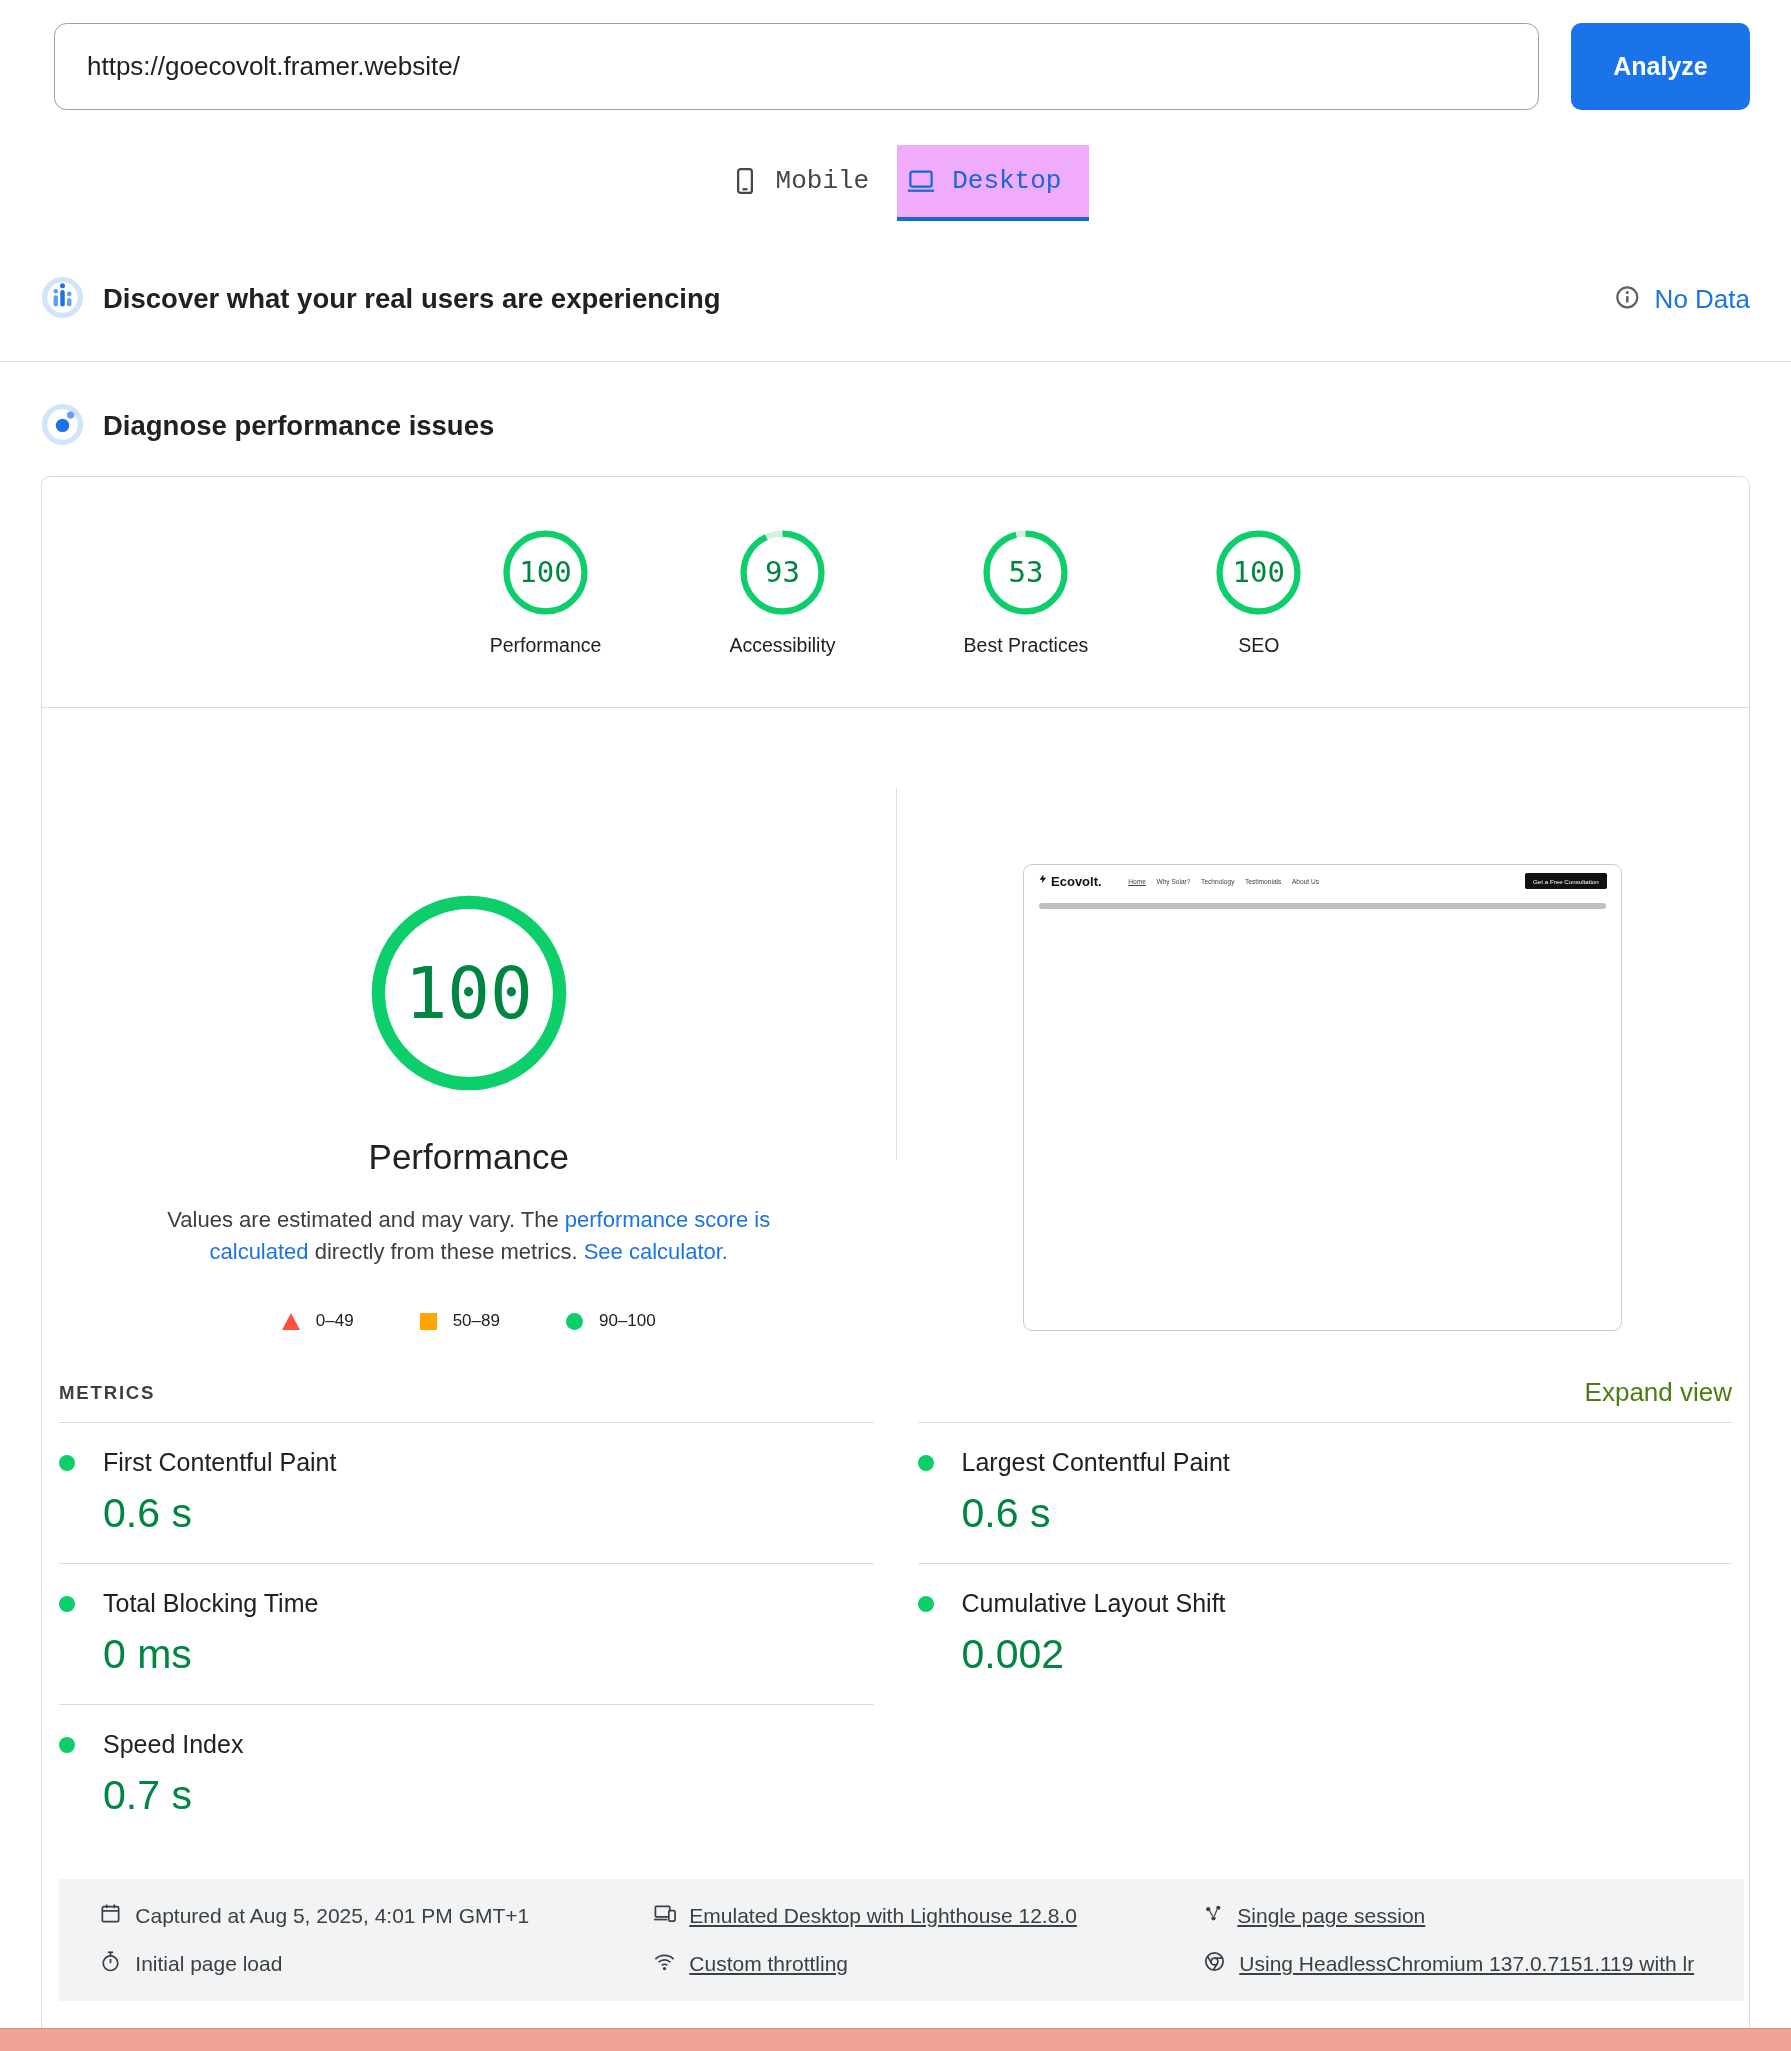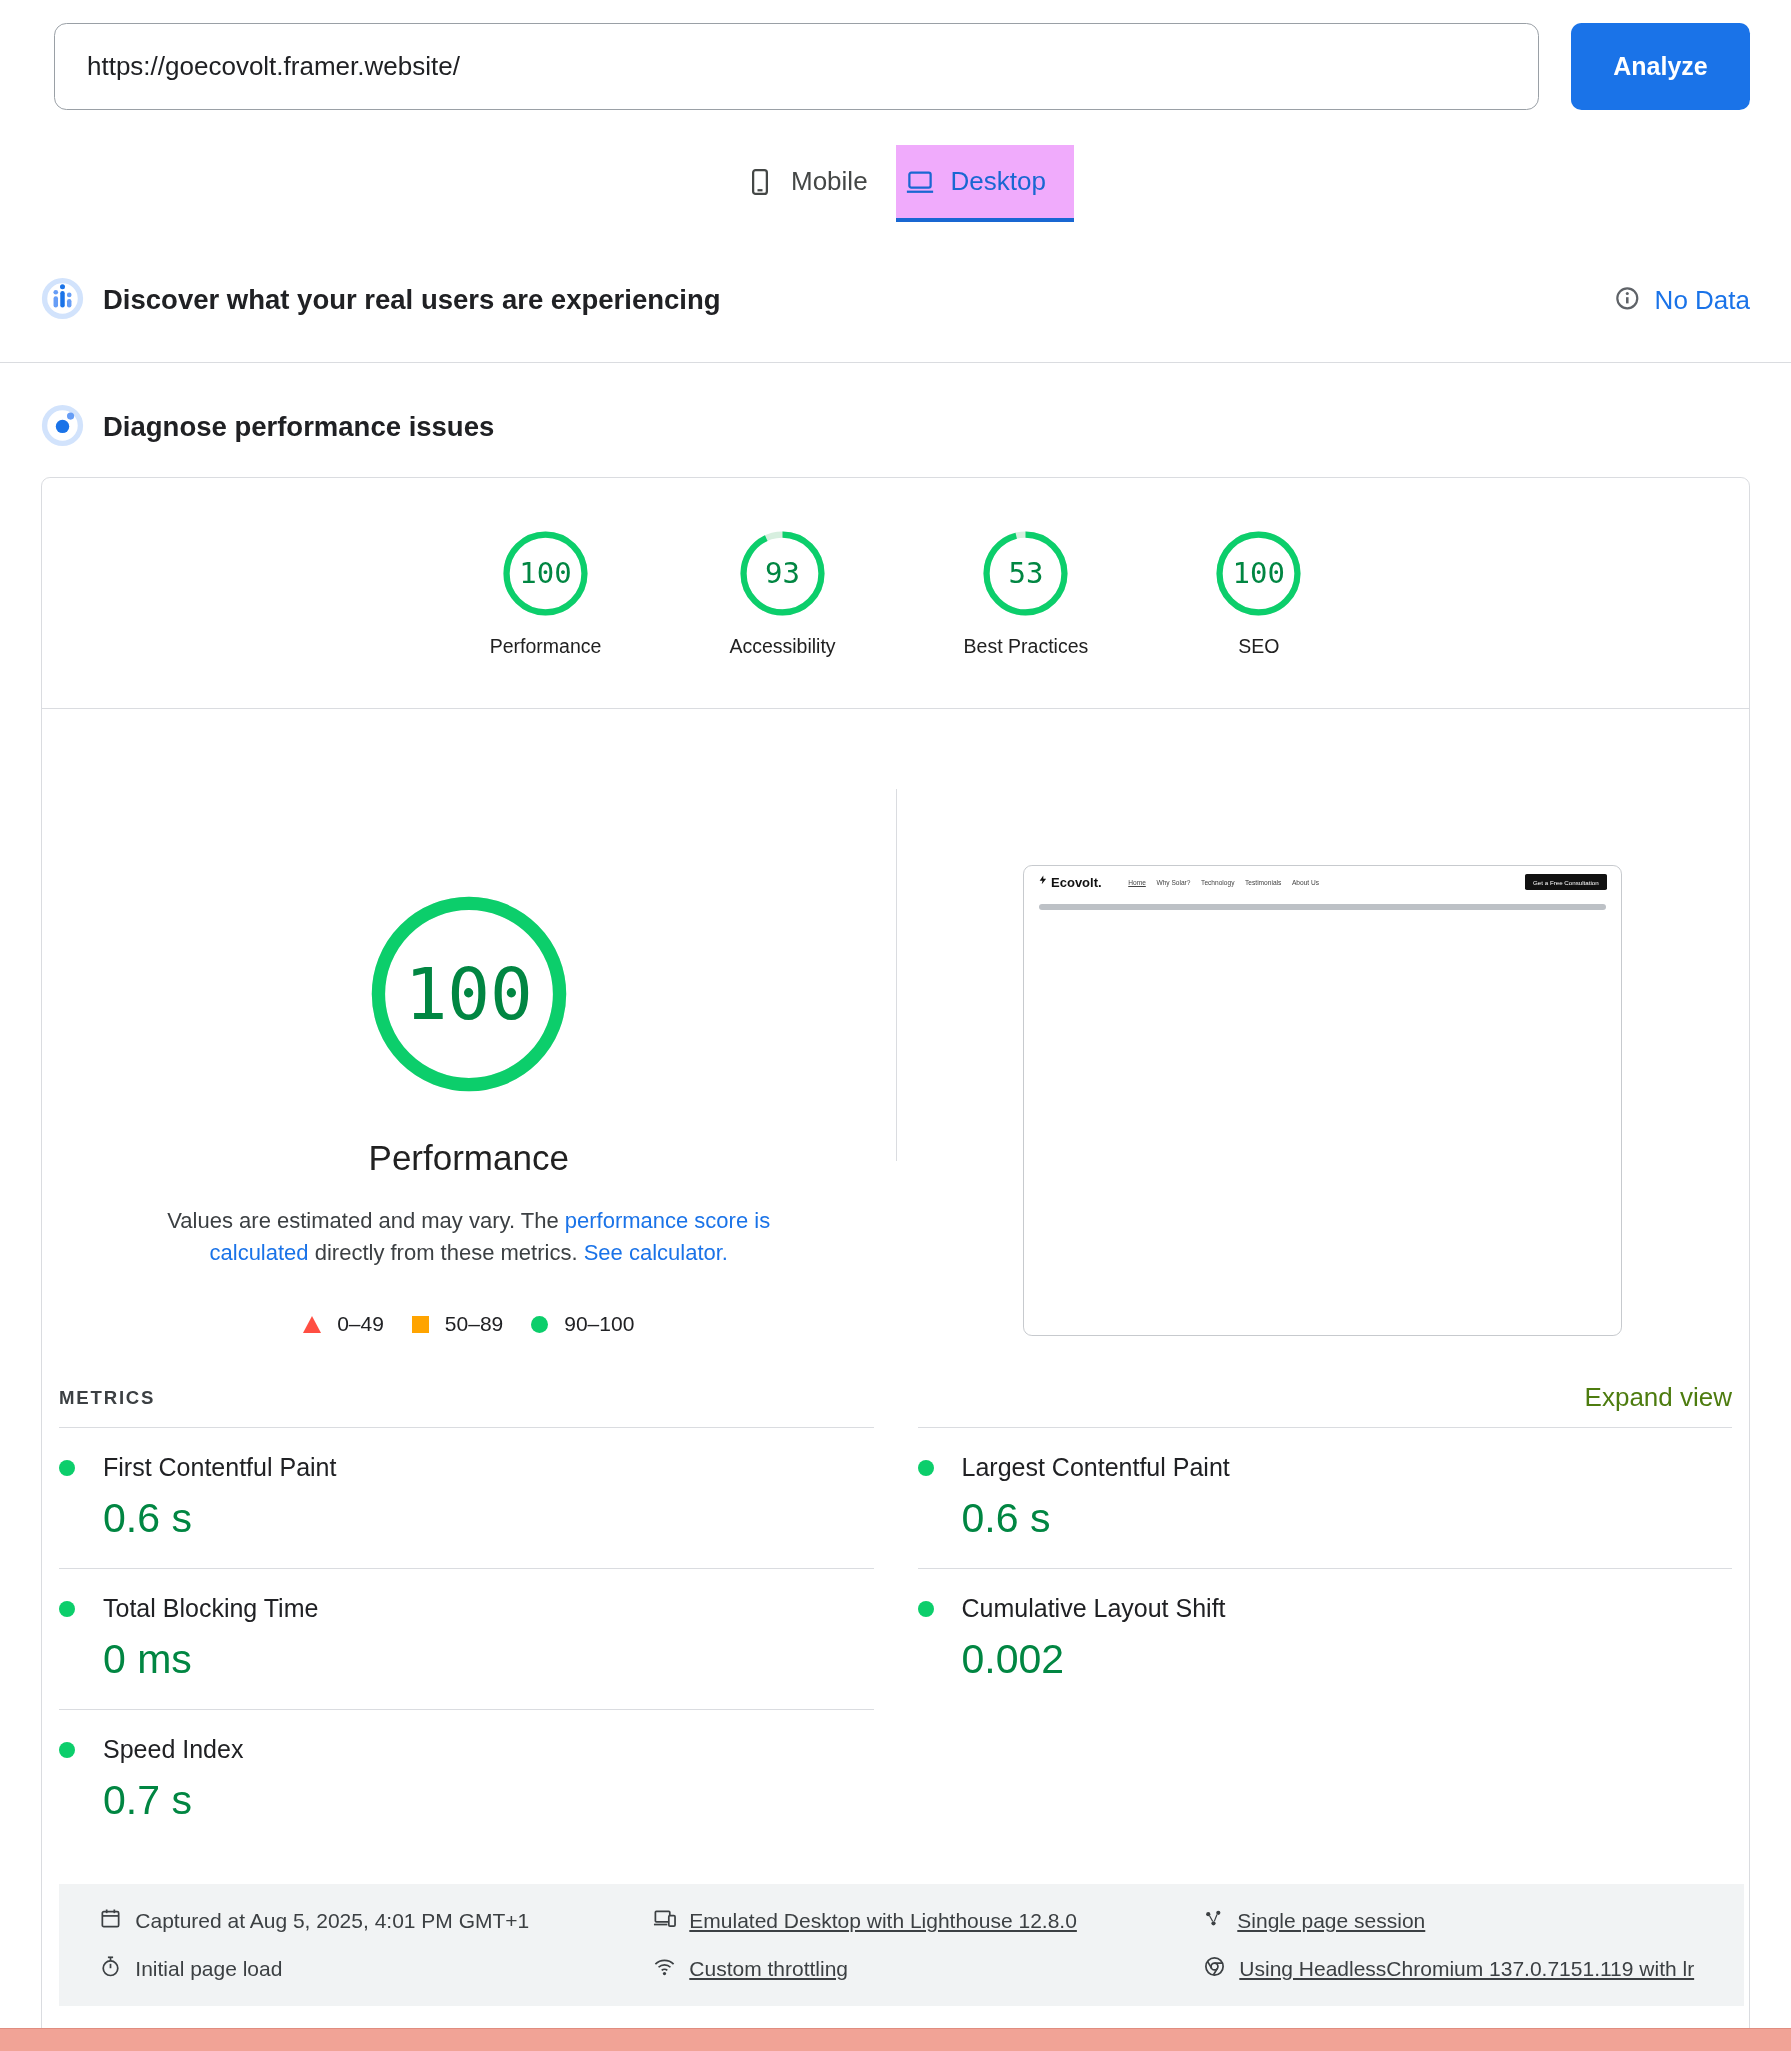--- a/index.html
+++ b/index.html
@@ -10,21 +10,21 @@
   
   .top-row { display:flex; gap:32px; padding:23px 41px 0 54px; align-items:stretch; }
   .url-input { flex:1; height:87px; border:0.9px solid #9aa0a6; border-radius:12.4px; font-family:inherit;
                font-size:26px; color:#202124; padding:0 32px; outline:none; background:#fff; }
   .analyze-btn { width:179px; height:87px; background:#1a73e8; color:#fff; border:none; border-radius:10.6px;
                  font-family:inherit; font-size:25px; font-weight:bold; cursor:pointer; }
 
   
   .tabs { display:flex; justify-content:center; margin-top:35px; }
   .tab { display:flex; align-items:center; gap:16px; padding:21px 28px; font-size:26px; color:#444746;
-         cursor:pointer; border-bottom:4.4px solid transparent; }
+         cursor:pointer; border-bottom:4.4px solid transparent;font-family:Liberation Mono, monospace; }
   .tab svg { display:block; }
   .tab.active { background:#f0abfc; color:#1967d2; border-bottom:4.4px solid #1967d2;padding-left:9px; }
 
   
   .section-row { display:flex; align-items:center; gap:19px; padding:0 41px; margin-top:55px; }
   .section-row h2 { font-size:27.5px; font-weight:600; color:#202124; flex:1; }
   .no-data { display:flex; align-items:center; gap:14px; }
   .no-data a { font-size:26px; color:#1a73e8; text-decoration:none; cursor:pointer; }
   .rule { border:none; border-top:0.9px solid #dadce0; margin:39px 0 0 0; }
   .section-row.lab { margin-top:41px; }
@@ -50,21 +50,21 @@
   .gauge-col { display:flex; flex-direction:column; align-items:center; padding-top:182px; }
   .big-ring { position:relative; width:206px; height:206px; }
   .big-ring svg { width:206px; height:206px; display:block; }
   .big-ring .track { fill:none; stroke:#d7efdf; stroke-width:15; }
   .big-ring .arc { fill:none; stroke:#0cce6b; stroke-width:15; }
   .big-ring .num { position:absolute; inset:0; display:flex; align-items:center; justify-content:center;
                    font-family:"DejaVu Sans Mono", monospace; font-size:71px; color:#018642; }
   .perf-title { margin-top:41px; font-size:35px; font-weight:400; color:#212121; }
   .gauge-desc { margin-top:26.6px; font-size:22px; line-height:1.45; color:#3c4043; text-align:center; max-width:630px; }
   .gauge-desc a { color:#1a73e8; text-decoration:none; cursor:pointer; }
-  .legend { display:flex; align-items:center; gap:28px; margin-top:44px; font-size:21px; color:#202124; }
+  .legend { display:flex; align-items:center; gap:66px; margin-top:44px; font-size:17px; color:#202124; }
   .legend-item { display:flex; align-items:center; gap:16px; }
   .tri { width:0; height:0; border-left:9.8px solid transparent; border-right:9.8px solid transparent; border-bottom:17px solid #ff4e42; }
   .sq { width:17px; height:17px; background:#ffa400; }
   .ldot { width:17px; height:17px; border-radius:50%; background:#0cce6b; }
 
   
   .shot-col { display:flex; justify-content:center; padding-top:156px; }
   .shot-frame { width:599px; border:0.9px solid #c7cace; border-radius:8.9px; background:#fff; overflow:hidden; cursor:pointer; }
   .shot-topbar { height:32px; display:flex; align-items:center; padding:0 14px; }
   .shot-brand { display:flex; gap:3.5px; font-size:13px; font-weight:bold; color:#111; }

